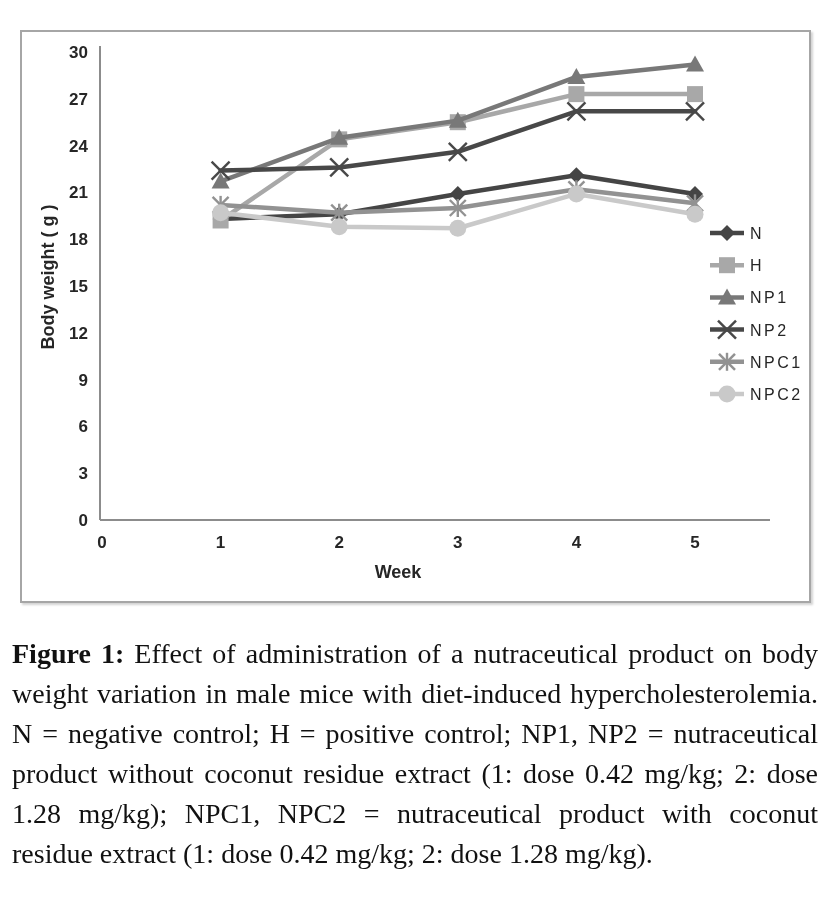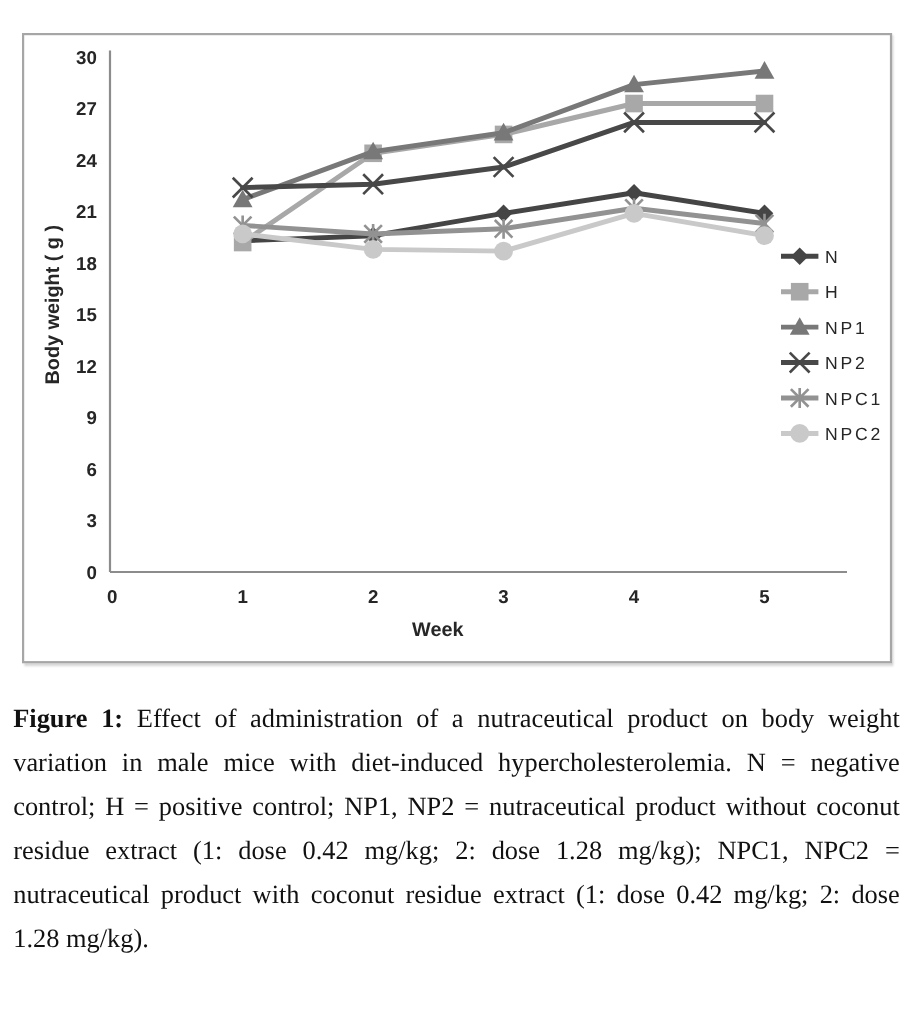--- a/index.html
+++ b/index.html
@@ -17,21 +17,21 @@
     font-family:"Liberation Sans",sans-serif;font-size:17px;font-weight:bold;fill:#262626;
   }
   .axis-title{
     font-family:"Liberation Sans",sans-serif;font-size:18px;font-weight:bold;fill:#262626;
   }
   .legend-label{
     font-family:"Liberation Sans",sans-serif;font-size:16px;fill:#262626;letter-spacing:2.5px;
   }
   .caption{
     position:absolute;left:12px;top:634px;width:806px;margin:0;
-    font-family:"Liberation Serif",serif;font-size:24px;line-height:40px;
+    font-family:"Liberation Serif",serif;font-size:28px;line-height:40px;
     text-align:justify;color:#111111;
   }
   .cap-label{font-weight:bold;}
 </style>
 </head>
 <body>
 
 <div>
 
   <div class="chart-box">

